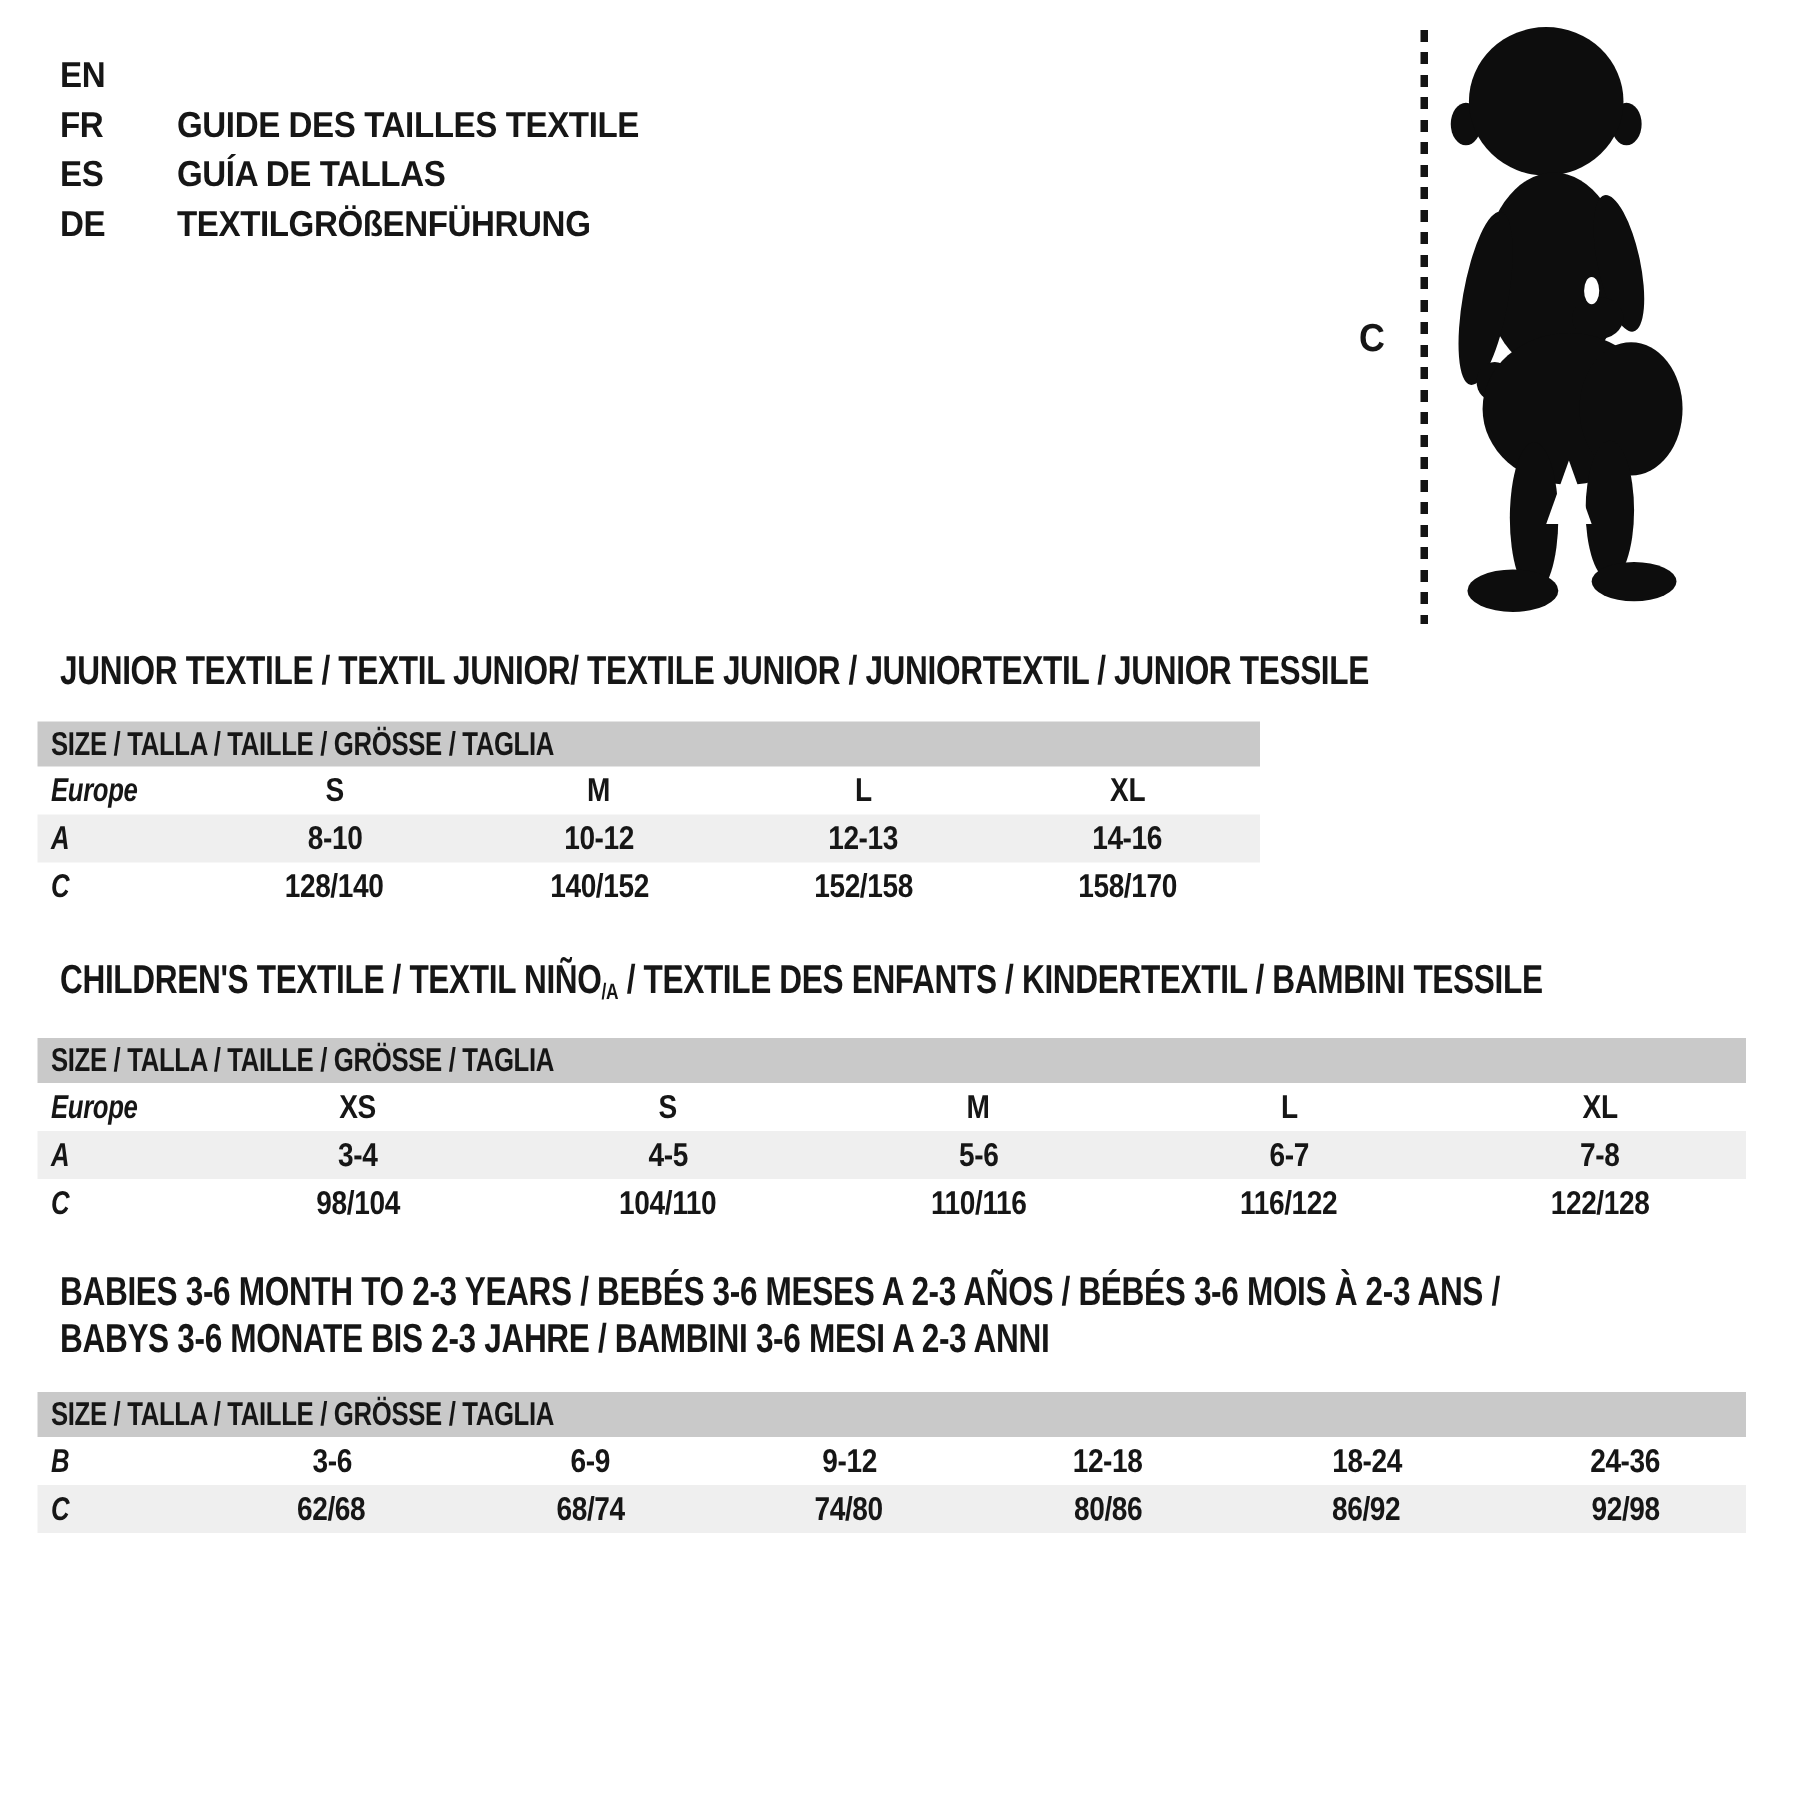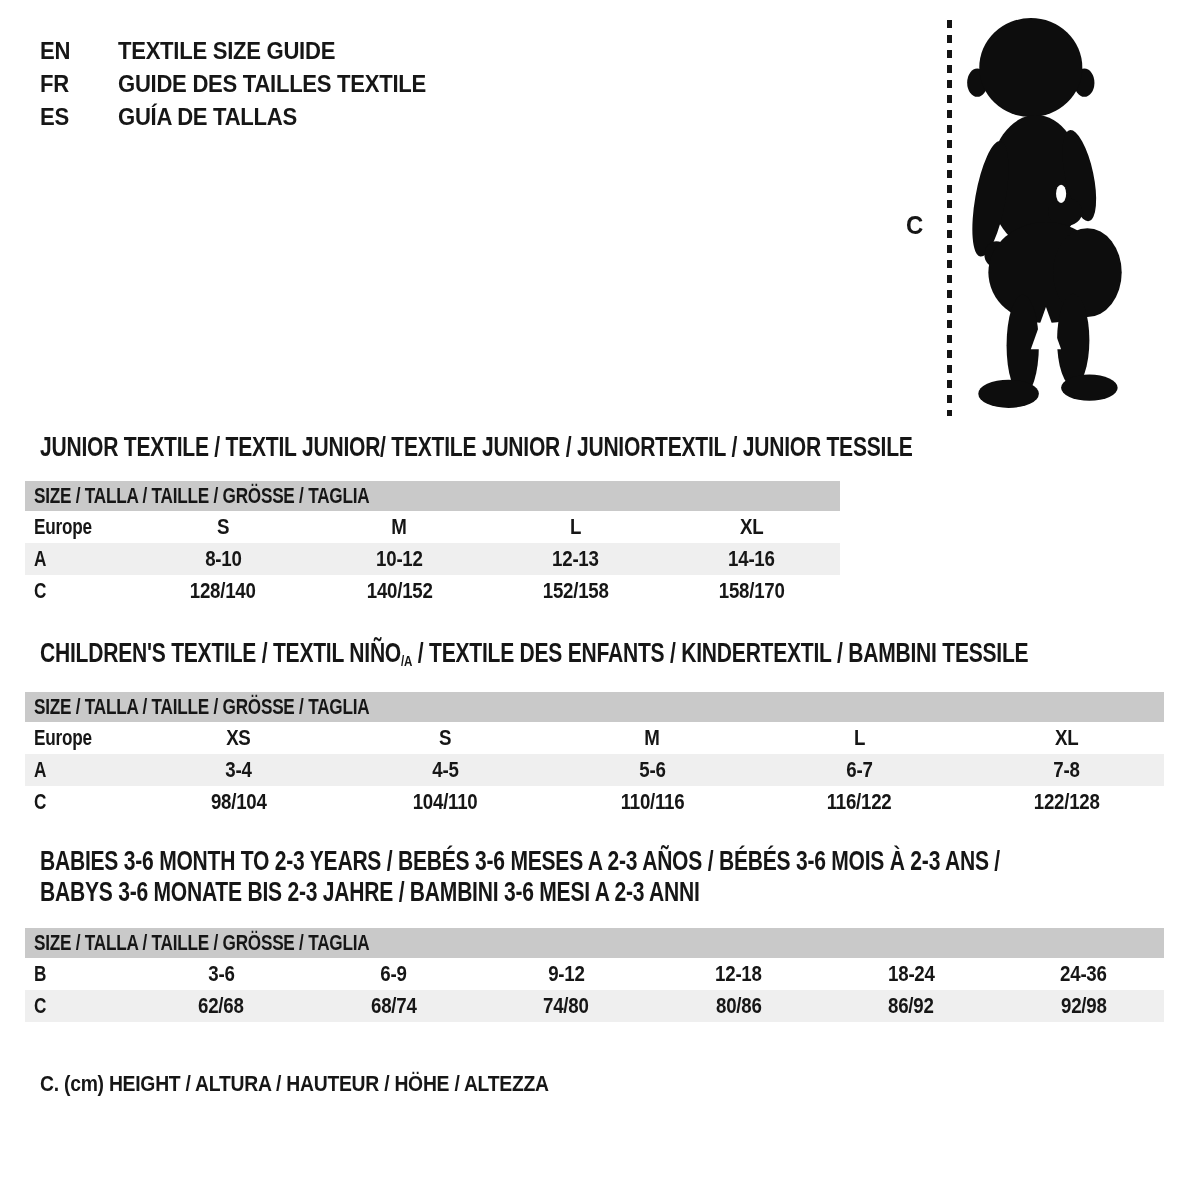--- a/index.html
+++ b/index.html
@@ -32,44 +32,47 @@
 
   
   .sec-title{position:absolute;left:40px;font-size:27px;line-height:31px;}
   .subscript{font-size:0.55em;vertical-align:-0.25em;}
 
   
   .tbl{position:absolute;left:25px;}
   .tbl-head{height:30px;line-height:30px;background:var(--header-bg);padding-left:9px;font-size:22px;}
   .tbl-row{display:flex;height:32px;align-items:center;font-size:22px;}
   .tbl-row.shade{background:var(--stripe-bg);}
-  .cell-label{width:110px;padding-left:9px;text-align:left;}
+  .cell-label{width:110px;padding-left:9px;text-align:left;font-style:italic;}
   .cell-val{flex:1;text-align:center;}
 
   
   .notes{position:absolute;left:40px;top:1068px;}
   .note-line{height:32px;line-height:32px;font-size:22px;}
 </style>
 </head>
 <body>
 
 <div class="page">
 
   <div class="lang-block">
     <div class="lang-row">
       <span class="lang-code"><span class="cond-soft">EN</span></span>
-      <span><span class="cond-soft">TEXTILE SIZE GUIDE</span></span>
     </div>
     <div class="lang-row">
       <span class="lang-code"><span class="cond-soft">FR</span></span>
       <span><span class="cond-soft">GUIDE DES TAILLES TEXTILE</span></span>
     </div>
     <div class="lang-row">
       <span class="lang-code"><span class="cond-soft">ES</span></span>
       <span><span class="cond-soft">GUÍA DE TALLAS</span></span>
+    </div>
+    <div class="lang-row">
+      <span class="lang-code"><span class="cond-soft">DE</span></span>
+      <span><span class="cond-soft">TEXTILGRÖßENFÜHRUNG</span></span>
     </div>
   </div>
 
   <div class="height-label">
     <span class="cond-soft">C</span>
   </div>
   <div class="height-line"></div>
   <svg class="baby-svg" width="182" height="404" viewBox="0 0 180 400" aria-hidden="true">
     <g fill="#0d0d0d">
       <ellipse cx="17" cy="70" rx="10" ry="14"></ellipse>
@@ -176,16 +179,15 @@
       <div class="cell-val"><span class="cond-mid">62/68</span></div>
       <div class="cell-val"><span class="cond-mid">68/74</span></div>
       <div class="cell-val"><span class="cond-mid">74/80</span></div>
       <div class="cell-val"><span class="cond-mid">80/86</span></div>
       <div class="cell-val"><span class="cond-mid">86/92</span></div>
       <div class="cell-val"><span class="cond-mid">92/98</span></div>
     </div>
   </div>
 
   <div class="notes">
-    <div class="note-line"><span class="cond-soft" style="transform:scaleX(0.88);">C. (cm) HEIGHT / ALTURA / HAUTEUR / HÖHE / ALTEZZA</span></div>
   </div>
 
 </div>
 
 </body></html>

